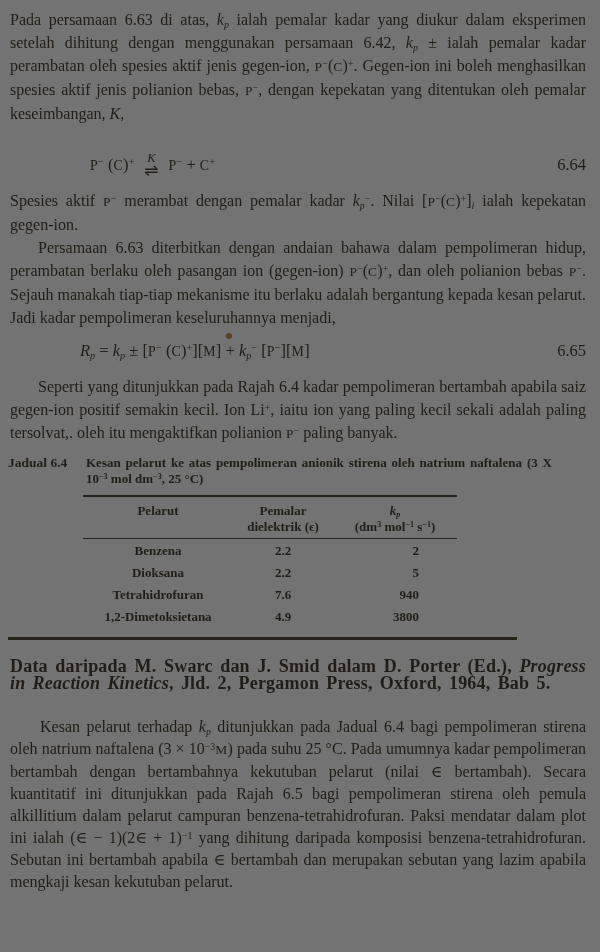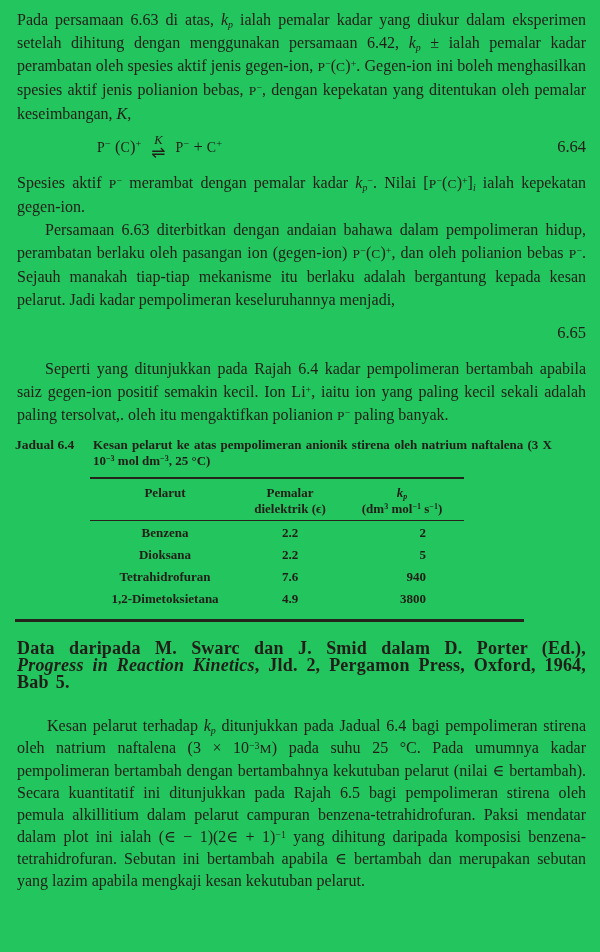--- a/index.html
+++ b/index.html
@@ -1,37 +1,37 @@
 <!DOCTYPE html>
 <html><head>
 <meta charset="utf-8">
 <style>
   html,body{margin:0;padding:0;background:#e8e6e0;}
   .page{
     position:relative;
     width:600px;height:952px;
     margin:0 auto;
-    background:#22c55e;
+    background:#737373;
     color:#211d18;
     font-family:"Liberation Serif","DejaVu Serif","DejaVu Sans",serif;
     box-sizing:border-box;
-    padding:8px 14px 0 17px;
+    padding:8px 14px 0 10px;
     overflow:hidden;
   }
   p.body{font-size:16px;line-height:23px;text-align:justify;margin:0;}
   p.indent{text-indent:28px;}
   sup{font-size:.62em;line-height:0;position:relative;top:-.45em;vertical-align:baseline;}
   sub{font-size:.62em;line-height:0;position:relative;top:.28em;vertical-align:baseline;}
   .sc{font-size:.84em;letter-spacing:.3px;}
   i{font-style:italic;}
 
   
   .eqrow{display:flex;align-items:center;font-size:16.5px;}
   .eqrow .eq-body{display:inline-flex;align-items:center;gap:6px;position:relative;}
-  #eq64{margin:10px 0 12px;padding-left:80px;}
+  #eq64{margin:28px 0 12px;padding-left:80px;}
   #eq65{margin:12px 0 14px;padding-left:70px;}
   .eqnum{margin-left:auto;}
   .equilib{display:inline-flex;flex-direction:column;align-items:center;margin:0 4px;}
   .equilib .klabel{font-style:italic;font-size:12.5px;line-height:11px;}
   .equilib .harpoons{font-family:"DejaVu Sans",sans-serif;font-size:17px;line-height:13px;}
   .ink-dot{position:absolute;left:63.5%;top:-8px;width:6px;height:6px;border-radius:50%;background:#57422a;}
 
   
   .tblwrap{margin-top:10px;}
   .cap-row{display:flex;margin-left:-2px;font-size:13px;font-weight:bold;line-height:16px;}
@@ -70,20 +70,24 @@
       <span><span class="sc">P</span><sup>−</sup> + <span class="sc">C</span><sup>+</sup></span>
     </span>
     <span class="eqnum">6.64</span>
   </div>
 
   <p class="body">Spesies aktif <span class="sc">P</span><sup>−</sup> merambat dengan pemalar kadar <i>k<sub>p</sub></i><sup>−</sup>. Nilai [<span class="sc">P</span><sup>−</sup>(<span class="sc">C</span>)<sup>+</sup>]<sub><i>i</i></sub> ialah kepekatan gegen-ion.</p>
 
   <p class="body indent">Persamaan 6.63 diterbitkan dengan andaian bahawa dalam pempolimeran hidup, perambatan berlaku oleh pasangan ion (gegen-ion) <span class="sc">P</span><sup>−</sup>(<span class="sc">C</span>)<sup>+</sup>, dan oleh polianion bebas <span class="sc">P</span><sup>−</sup>. Sejauh manakah tiap-tiap mekanisme itu berlaku adalah bergantung kepada kesan pelarut. Jadi kadar pempolimeran keseluruhannya menjadi,</p>
 
   <div class="eqrow" id="eq65">
+    <span class="eq-body">
+      <span><i>R<sub>p</sub></i> = <i>k<sub>p</sub></i> ± [<span class="sc">P</span><sup>−</sup> (<span class="sc">C</span>)<sup>+</sup>][<span class="sc">M</span>] + <i>k<sub>p</sub></i><sup>−</sup> [<span class="sc">P</span><sup>−</sup>][<span class="sc">M</span>]</span>
+      <span class="ink-dot"></span>
+    </span>
     <span class="eqnum">6.65</span>
   </div>
 
   <p class="body indent">Seperti yang ditunjukkan pada Rajah 6.4 kadar pempolimeran bertambah apabila saiz gegen-ion positif semakin kecil. Ion Li<sup>+</sup>, iaitu ion yang paling kecil sekali adalah paling tersolvat,. oleh itu mengaktifkan polianion <span class="sc">P</span><sup>−</sup> paling banyak.</p>
 
   <div class="tblwrap">
     <div class="cap-row">
       <span class="cap-label">Jadual 6.4</span>
       <span class="cap-text">Kesan pelarut ke atas pempolimeran anionik stirena oleh natrium naftalena (3 X 10<sup>−3</sup> mol dm<sup>−3</sup>, 25 °C)</span>
     </div>

